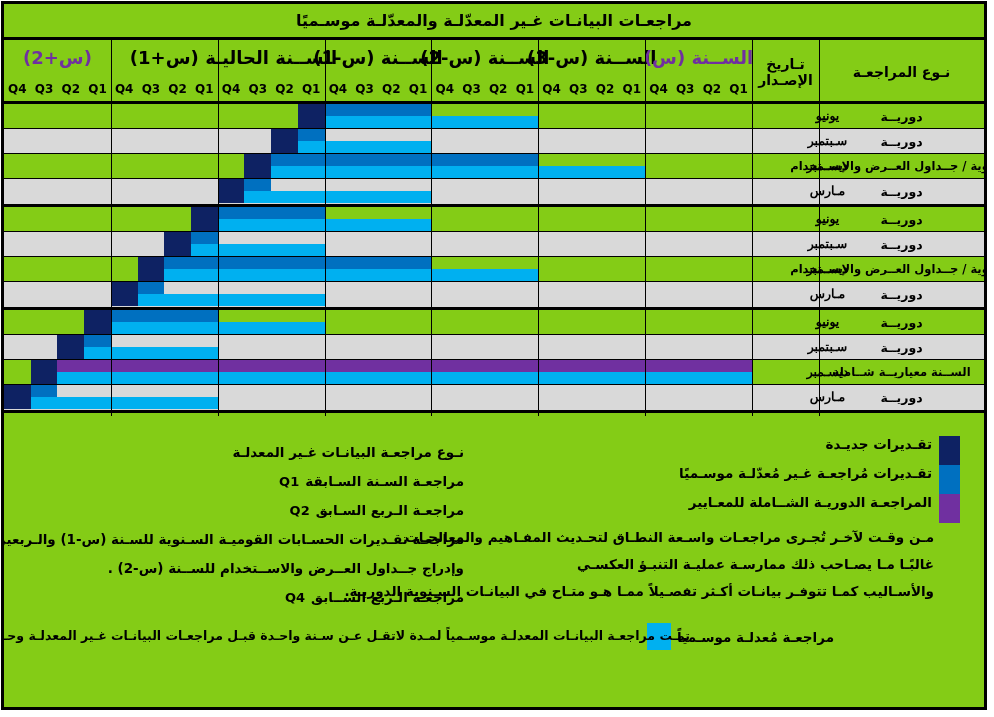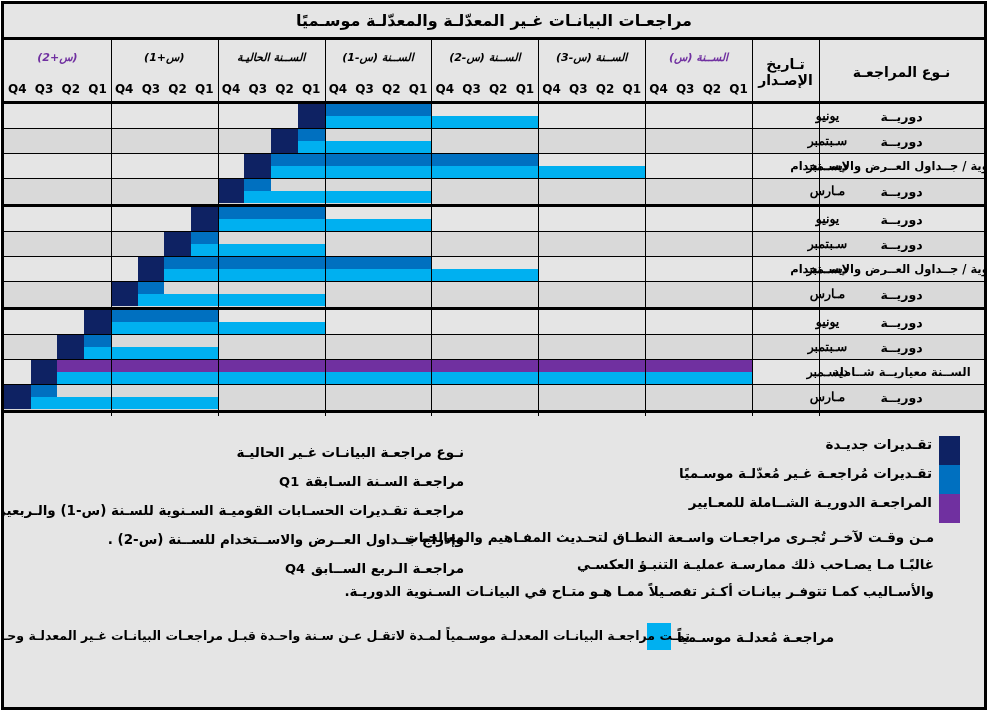--- a/index.html
+++ b/index.html
@@ -1,24 +1,24 @@
 <!DOCTYPE html>
 <html lang="ar"><head>
 <meta charset="utf-8">
 <style>
   html,body{margin:0;padding:0;background:#fff;}
   *{box-sizing:border-box;}
   body{font-family:"DejaVu Sans","Liberation Sans",sans-serif;color:#000;}
-  .frame{position:relative;width:986px;height:709px;border:3px solid #000;margin:1px;background:#e5e5e5;overflow:hidden;}
+  .frame{position:relative;width:986px;height:709px;border:3px solid #000;margin:1px;background:#84cc16;overflow:hidden;}
   .title-bar{height:36px;border-bottom:3px solid #000;display:flex;align-items:center;justify-content:center;
              font-weight:bold;font-size:16px;direction:rtl;}
   .table-grid{position:relative;width:980px;}
   .hdr{position:relative;height:64px;border-bottom:3px solid #000;}
   .year-lbl{position:absolute;top:6px;height:22px;display:flex;align-items:center;justify-content:center;
-            font-weight:bold;font-size:11px;direction:rtl;white-space:nowrap;font-style:italic;}
+            font-weight:bold;font-size:18px;direction:rtl;white-space:nowrap;}
   .q-lbl{position:absolute;top:38px;height:22px;display:flex;align-items:center;justify-content:center;
          font-weight:bold;font-size:12px;}
   .hdr-cell{position:absolute;top:0;height:64px;display:flex;align-items:center;justify-content:center;
             font-weight:bold;font-size:14px;direction:rtl;text-align:center;line-height:1.15;}
   .rgroup{border-bottom:3px solid #000;}
   .rgroup:last-of-type{border-bottom:3px solid #000;}
   .srow{position:relative;height:25px;border-bottom:1px solid #000;width:980px;}
   .srow:last-child{border-bottom:none;}
   .srow.gray{background:#D9D9D9;}
   .bar{position:absolute;z-index:1;}
@@ -194,23 +194,24 @@
         <div class="vline" style="left: 427.429px; height: 376px;"></div>
         <div class="vline" style="left: 534.286px; height: 376px;"></div>
         <div class="vline" style="left: 641.143px; height: 376px;"></div>
         <div class="vline" style="left: 748px; height: 376px;"></div>
         <div class="vline" style="left: 815px; height: 376px;"></div>
       </div>
   </div>
 
   <div class="legend">
     <div class="lg-left">
-      <div class="ln">نـوع مراجعـة البيانـات غـير الحاليـة</div>
+      <div class="ln">نـوع مراجعـة البيانـات غـير المعدلـة</div>
       <div id="lgleft-host">
           <div class="ln"><span>مراجعـة السـنة السـابقة</span><span class="qtag">Q1</span></div>
+          <div class="ln"><span>مراجعـة الـربع السـابق</span><span class="qtag">Q2</span></div>
           <div class="ln"><span>مراجعـة تقـديرات الحسـابات القوميـة السـنوية للسـنة (س-1) والـربعين الســابقين،</span></div>
           <div class="ln"><span>وإدراج جــداول العــرض والاســتخدام للســنة (س-2) .</span></div>
           <div class="ln"><span>مراجعـة الـربع الســابق</span><span class="qtag">Q4</span></div>
         </div>
     </div>
 
     <div class="lg-right" id="lgright-host">
         <div class="sw-row">
           <div class="sw" style="background: rgb(14, 34, 99);"></div>
           <div class="sw-lab">تقـديرات جديـدة</div>

